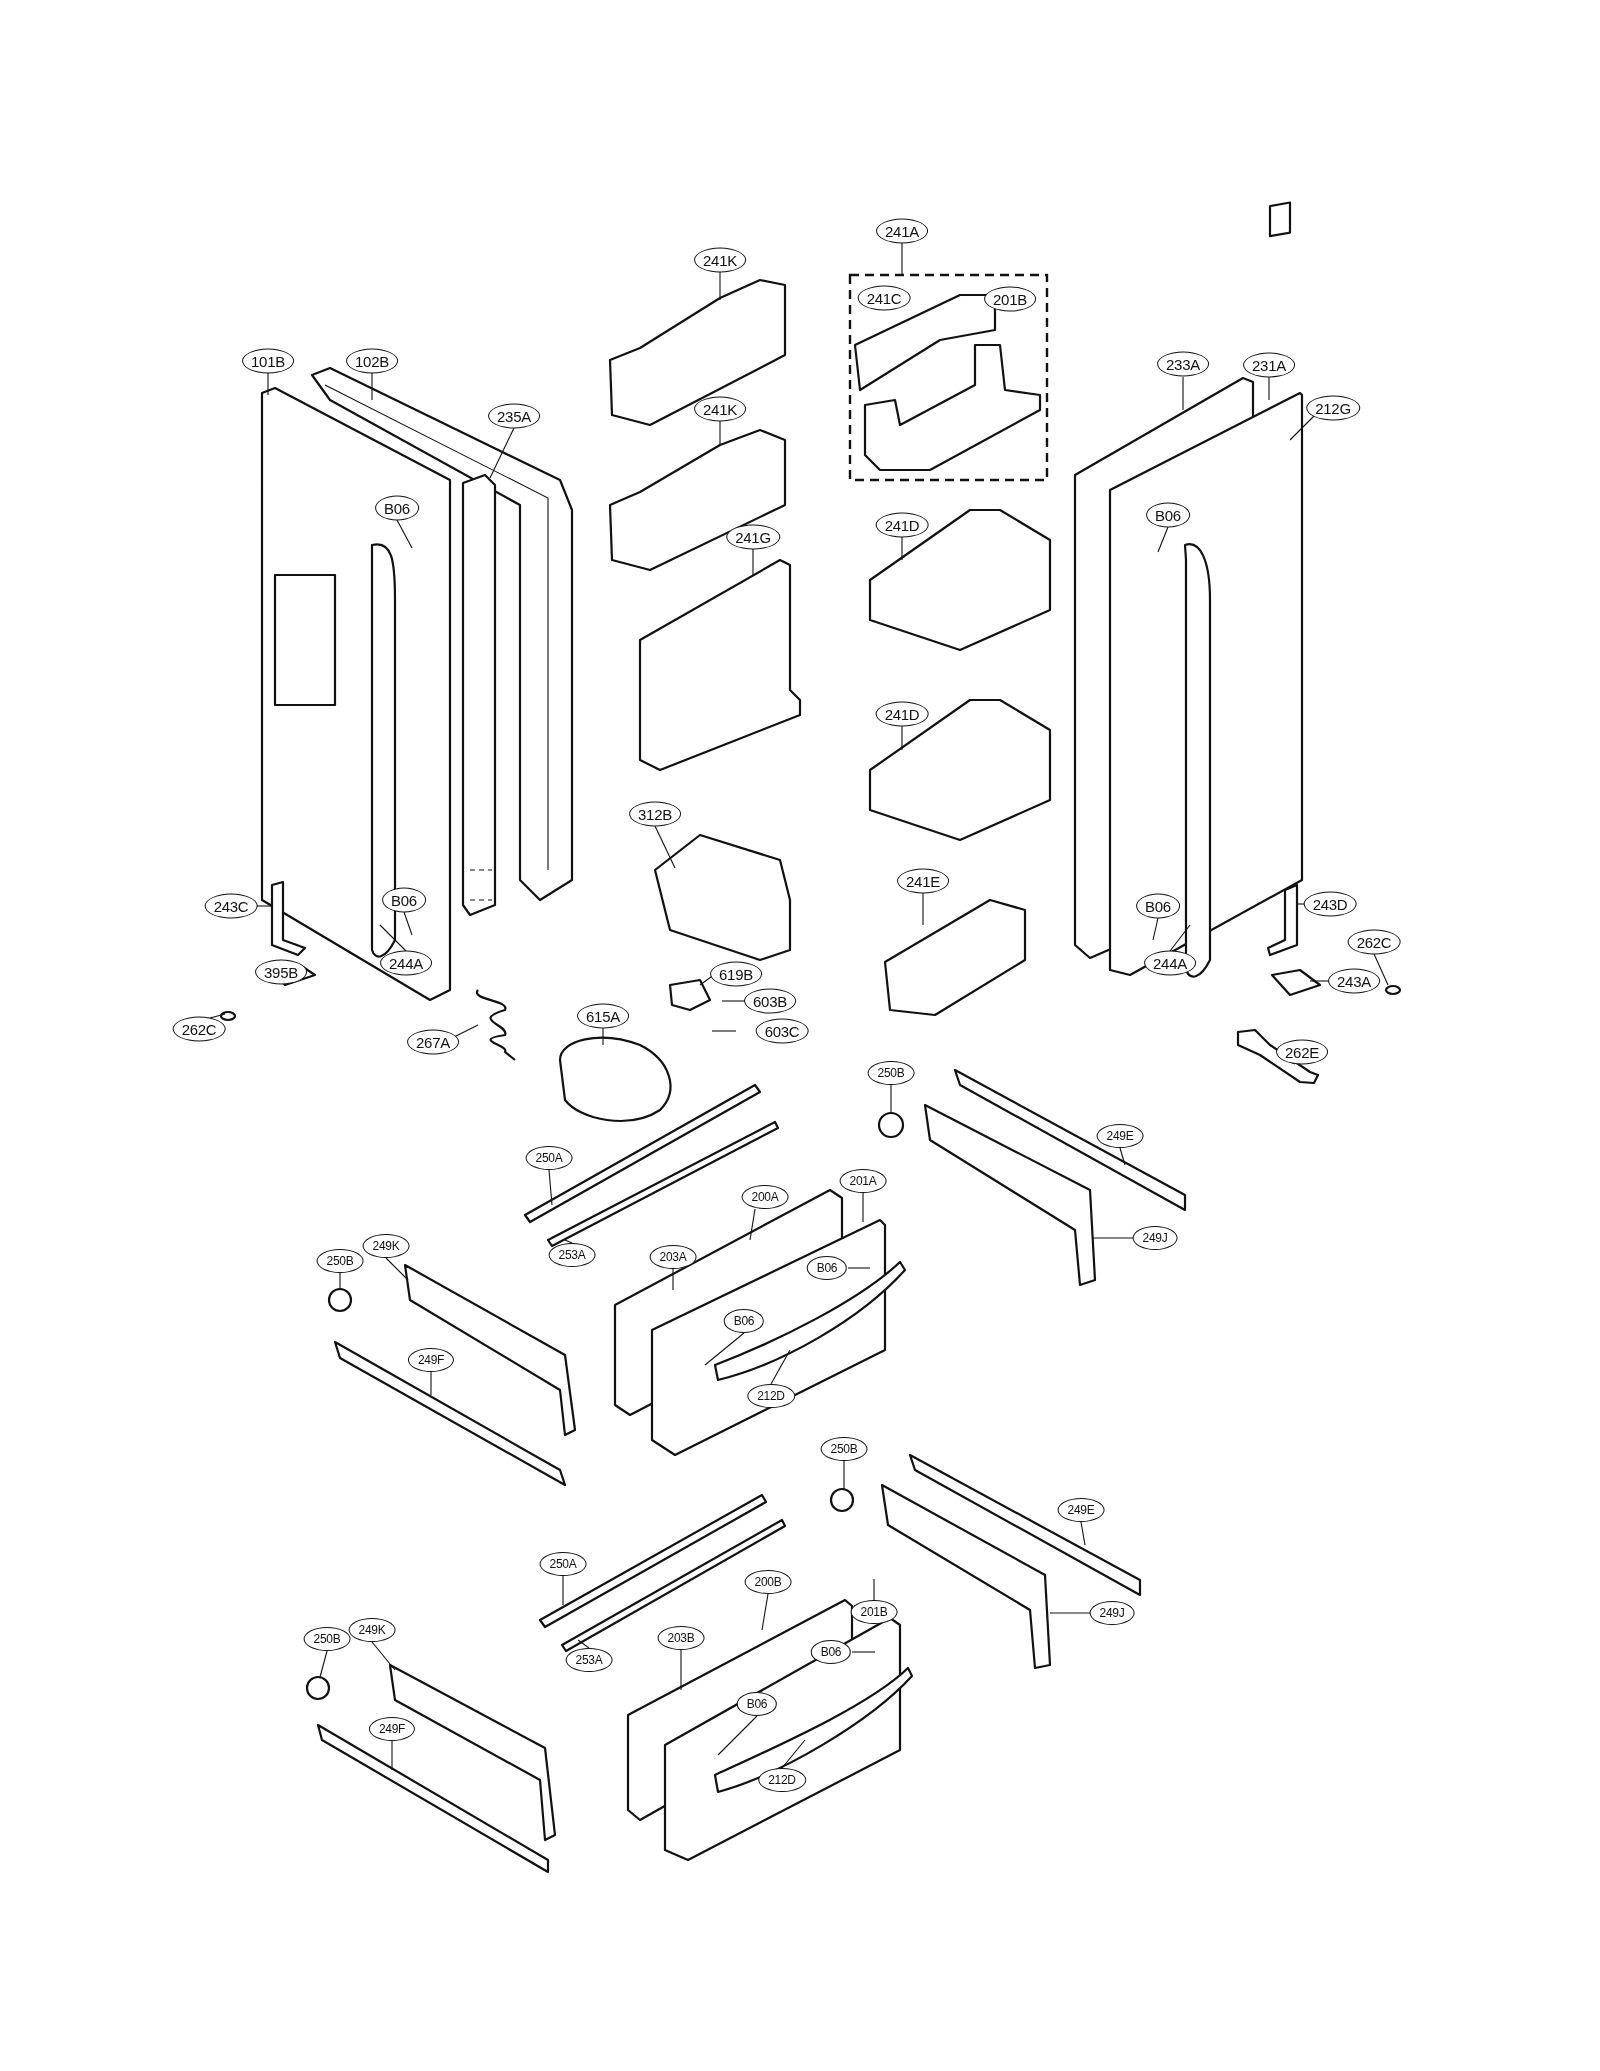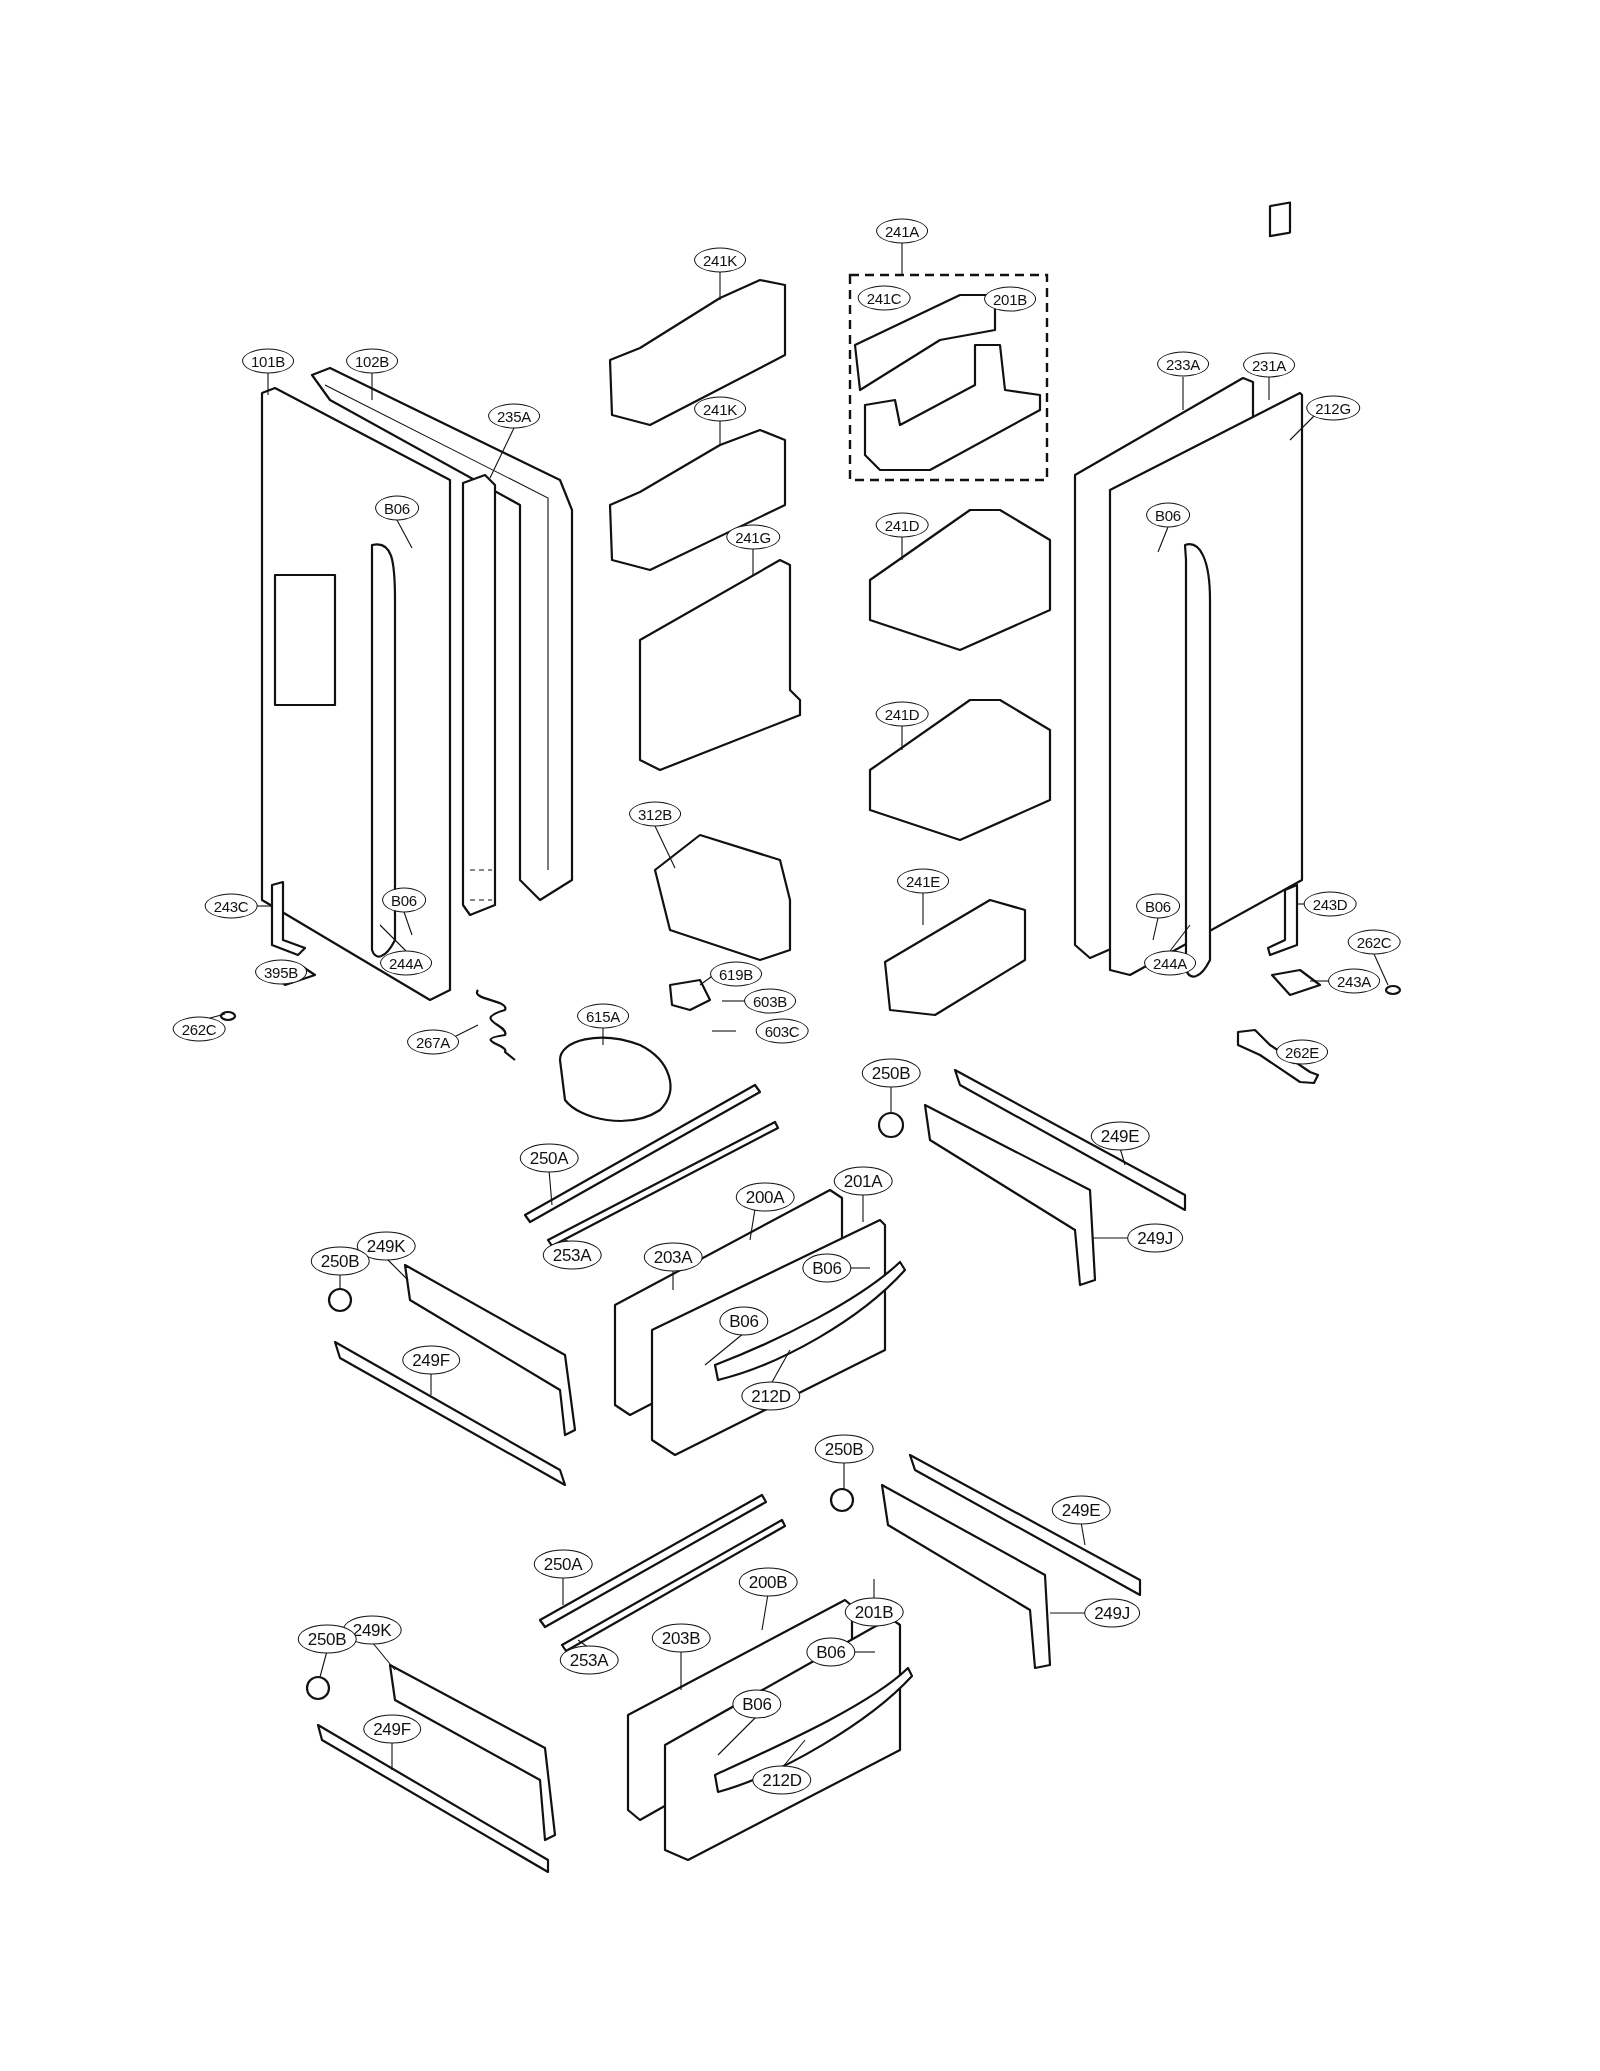--- a/index.html
+++ b/index.html
@@ -3,21 +3,21 @@
 <meta charset="utf-8">
 <style>
   html, body { margin: 0; padding: 0; background: #ffffff; }
   body { width: 1600px; height: 2071px; position: relative; overflow: hidden;
          font-family: "Liberation Sans", sans-serif; }
   #diagram { position: absolute; left: 0; top: 0; width: 1600px; height: 2071px; text-align: right; }
   .callout { position: absolute; transform: translate(-50%, -50%);
              border: 1.3px solid #111; border-radius: 50%;
              padding: 4px 8px; font-size: 15px; color: #111; background: #fff;
              white-space: nowrap; line-height: 1; letter-spacing: -0.3px; }
-  .callout.lg { font-size: 17px; padding: 5px 9px; }
+  .callout.lg { font-size: 12px; padding: 5px 9px; }
   svg .part { fill: #ffffff; stroke: #111; stroke-width: 2.2; stroke-linejoin: round; }
   svg .thin { fill: none; stroke: #111; stroke-width: 1.1; }
   svg .leader { fill: none; stroke: #111; stroke-width: 1.1; }
   svg .dash { fill: none; stroke: #111; stroke-width: 2.4; stroke-dasharray: 9 6; }
 </style>
 </head>
 <body>
 
 <div id="diagram">
   <svg width="1600" height="2071" viewBox="0 0 1600 2071">

